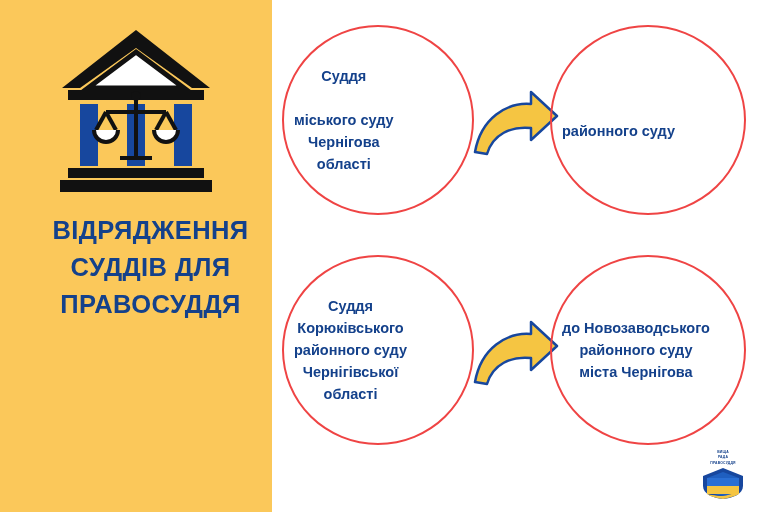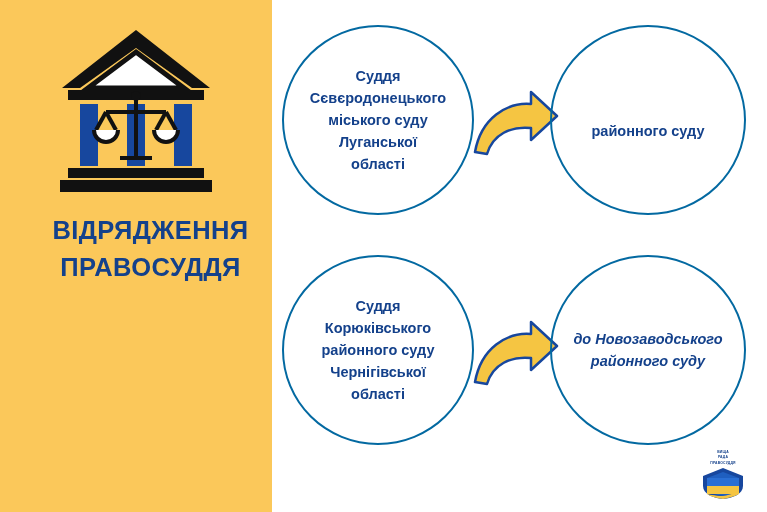--- a/index.html
+++ b/index.html
@@ -56,42 +56,42 @@
   .right-area {
     position: absolute;
     left: 272px;
     top: 0;
     width: 495px;
     height: 512px;
     background: #ffffff;
   }
   .ellipse {
     position: absolute;
-    border: 2px solid #0369a1;
+    border: 2px solid #ef4444;
     border-radius: 50%;
     box-sizing: border-box;
     display: flex;
     align-items: center;
-    justify-content: center;
+    justify-content: flex-start;
     text-align: center;
     color: #14418b;
     font-weight: bold;
     font-size: 14.5px;
     line-height: 22px;
   }
   .ellipse .txt {
     display: block;
     padding: 0 10px;
   }
   
   #e-r1-left  { left: 10px;  top: 25px;  width: 192px; height: 190px; }
   #e-r1-right { left: 278px; top: 25px;  width: 196px; height: 190px; }
   
   #e-r2-left  { left: 10px;  top: 255px; width: 192px; height: 190px; }
-  #e-r2-right { left: 278px; top: 255px; width: 196px; height: 190px; font-style: italic; }
+  #e-r2-right { left: 278px; top: 255px; width: 196px; height: 190px; }
 
   .arrow {
     position: absolute;
     width: 90px;
     height: 72px;
   }
   #arrow-1 { left: 199px; top: 88px; }
   #arrow-2 { left: 199px; top: 318px; }
 
   
@@ -145,32 +145,33 @@
           <path d="M34 104 A12 12 0 0 0 58 104" fill="#ffffff"></path>
           <path d="M94 104 A12 12 0 0 0 118 104" fill="#ffffff"></path>
           <line x1="60" y1="132" x2="92" y2="132"></line>
         </g>
         <circle cx="76" cy="70" r="5" fill="#111111"></circle>
       </svg>
     </div>
 
     <div class="title-block">
       <span class="line">ВІДРЯДЖЕННЯ</span>
+      <span class="line">СУДДІВ ДЛЯ</span>
       <span class="line">ПРАВОСУДДЯ</span>
     </div>
   </div>
 
   <div class="right-area">
 
     <div class="ellipse" id="e-r1-left">
       <span class="txt">
         <span>Суддя</span><br>
-        <span>Сєвєродонецького</span><br>
+        <br>
         <span>міського суду</span><br>
-        <span>Луганської</span><br>
+        <span>Чернігова</span><br>
         <span>області</span>
       </span>
     </div>
 
     <div class="arrow" id="arrow-1">
       <svg viewBox="0 0 90 72" width="90" height="72" xmlns="http://www.w3.org/2000/svg">
         <path d="M4 64 C10 30 36 14 60 16 L60 4 L86 28 L60 52 L60 40 C40 38 22 46 16 66 Z" fill="#f5c542" stroke="#17479e" stroke-width="2.5" stroke-linejoin="round"></path>
       </svg>
     </div>
 
@@ -194,20 +195,21 @@
     <div class="arrow" id="arrow-2">
       <svg viewBox="0 0 90 72" width="90" height="72" xmlns="http://www.w3.org/2000/svg">
         <path d="M4 64 C10 30 36 14 60 16 L60 4 L86 28 L60 52 L60 40 C40 38 22 46 16 66 Z" fill="#f5c542" stroke="#17479e" stroke-width="2.5" stroke-linejoin="round"></path>
       </svg>
     </div>
 
     <div class="ellipse" id="e-r2-right">
       <span class="txt">
         <span>до Новозаводського</span><br>
         <span>районного суду</span><br>
+        <span>міста Чернігова</span>
       </span>
     </div>
 
     <div class="logo">
       <span class="logo-text">ВИЩА</span>
       <span class="logo-text">РАДА</span>
       <span class="logo-text">ПРАВОСУДДЯ</span>
       <svg viewBox="0 0 56 34" width="56" height="34" xmlns="http://www.w3.org/2000/svg">
         <path d="M28 2 L48 10 L48 20 C48 28 38 32 28 33 C18 32 8 28 8 20 L8 10 Z" fill="#17479e"></path>
         <path d="M28 6 L44 12 L44 20 C44 26 36 29 28 30 C20 29 12 26 12 20 L12 12 Z" fill="#1f5fc0"></path>

